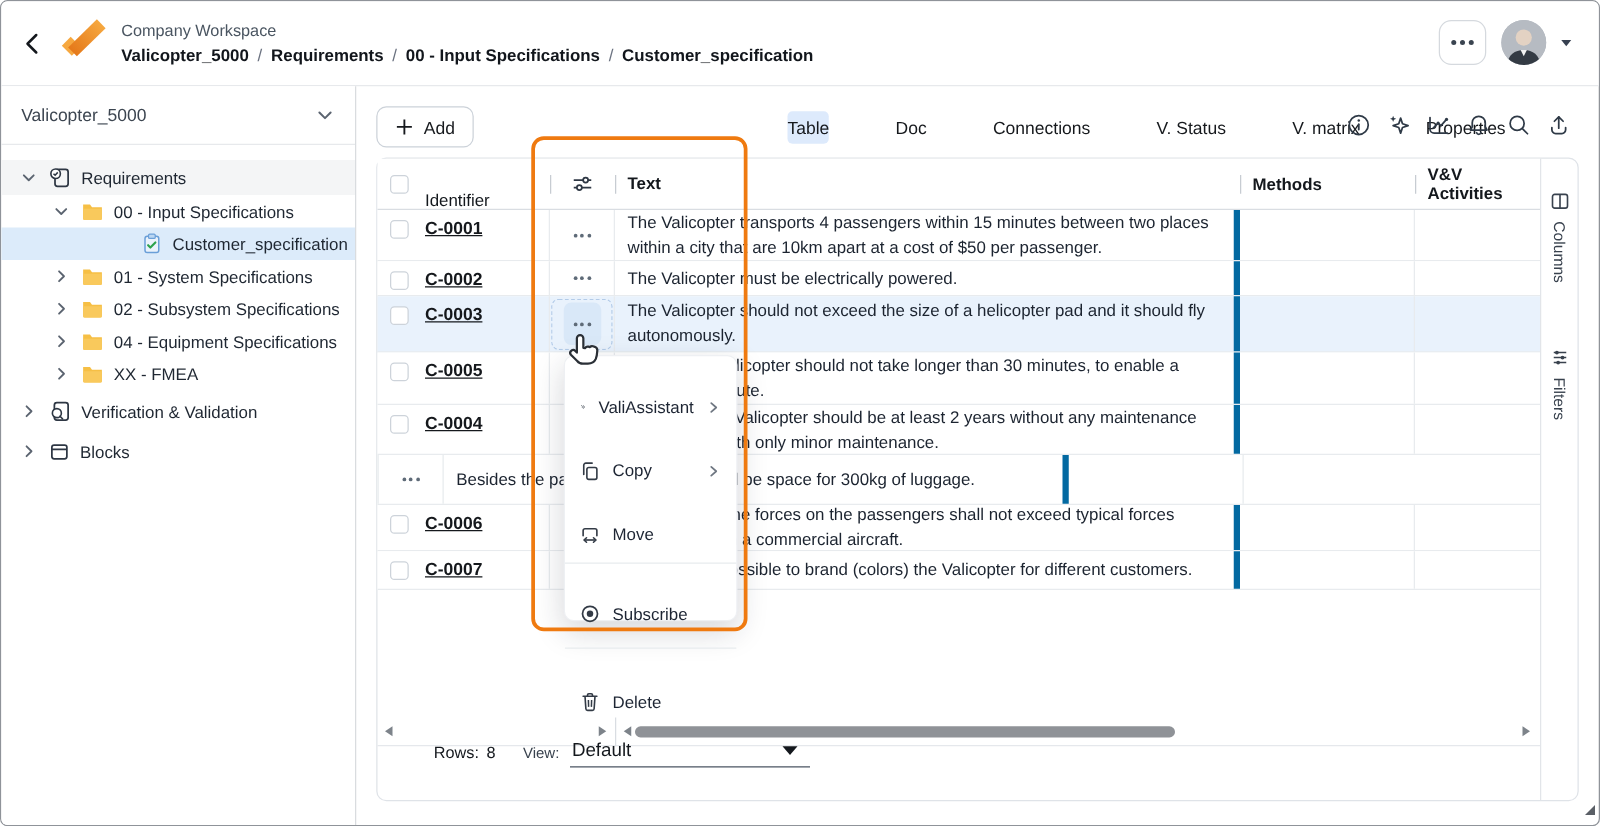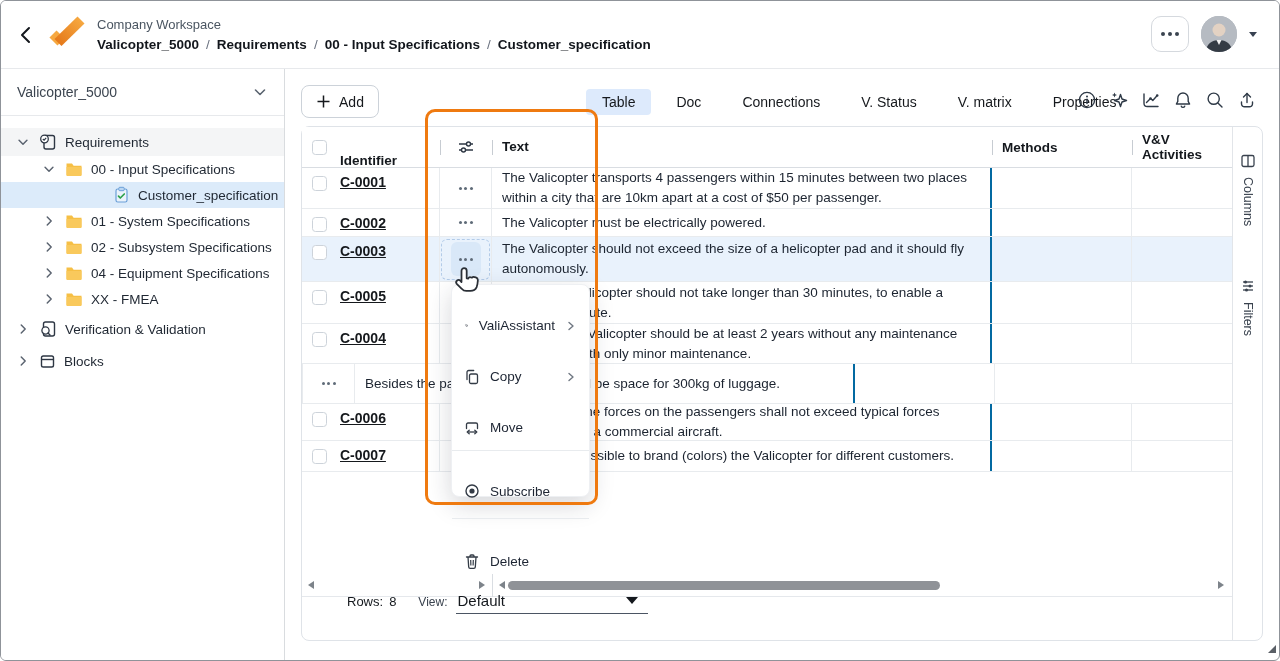--- a/index.html
+++ b/index.html
@@ -40,21 +40,21 @@
   .tree-row.lvl2 { padding-left:112px; }
   .tree-row.section { background:#f4f5f6; height:28px; }
   .tree-row.selected { background:#dcebfa; }
 
   
   .add-btn { position:absolute; left:300px; top:84px; width:78px; height:33px; border:1px solid #ccd2d9;
              border-radius:8px; background:#fff; display:flex; align-items:center; justify-content:center;
              gap:8px; font-size:14px; color:#16191d; cursor:pointer; }
   .tabs { position:absolute; left:585px; top:88px; display:flex; gap:9px; align-items:center;
           font-size:14px; color:#16191d; }
-  .tab { padding:5px 16px; border-radius:4px; cursor:pointer; white-space:nowrap; }
+  .tab { padding:5px 0; border-radius:4px; cursor:pointer; white-space:nowrap;margin-left:44px; }
   .tab.selected { background:#ddeafc; }
   .top-icons { position:absolute; left:1076px; top:89px; display:flex; gap:12px; align-items:center; }
   .top-icons .tic { cursor:pointer; display:flex; }
 
   
   .card { position:absolute; left:300px; top:125px; width:962px; height:515px; background:#fff;
           border:1px solid #dfe3e8; border-radius:8px; }
   .rail { position:absolute; right:0; top:0; bottom:0; width:30px; border-left:1px solid #e2e5e9;
           display:flex; flex-direction:column; align-items:center; padding-top:26px; }
   .rail-group { display:flex; flex-direction:column; align-items:center; margin-bottom:52px; cursor:pointer; }
@@ -63,28 +63,28 @@
   .tbl { position:absolute; left:0; top:0; width:930px; }
   .tr { display:flex; border-bottom:1px solid #e8ebee; background:#fff; }
   .tr.header { height:41px; border-bottom:1px solid #d9dde2; }
   .tr.hl { background:#e9f2fc; }
   .h41{height:41px}.h28{height:28px}.h45{height:45px}.h42{height:42px}.h40{height:40px}.h37{height:37px}.h31{height:31px}
   .c-id { width:137px; display:flex; align-items:flex-start; padding:6px 0 0 10px; gap:13px; }
   .c-act { width:53px; display:flex; align-items:center; justify-content:center; }
   .tr .c-act { border-left:1px solid #e8ebee; border-right:1px solid #e8ebee; }
   .c-text { width:500px; display:flex; align-items:center; padding:2px 10px; font-size:13.5px;
             line-height:20px; color:#1c2430; }
-  .tr .c-text { border-right:2px solid #0369a1; }
+  .tr .c-text { border-right:5px solid #0369a1; }
   .c-methods { width:140px; border-right:1px solid #e8ebee; display:flex; align-items:center; padding-left:10px; }
   .c-vv { width:100px; display:flex; align-items:center; padding-left:10px; }
   .tr.header .c-act, .tr.header .c-text, .tr.header .c-methods { border-color:transparent; }
   .tr.header .c-id { align-items:center; padding-top:0; }
   .tr.header .c-text, .tr.header .c-methods, .tr.header .c-vv { font-size:13.5px; font-weight:bold; color:#14181d; position:relative; }
   .htick { position:absolute; left:0; top:13px; width:1px; height:15px; background:#c7ccd2; }
-  .hlabel { font-size:13.5px; font-weight:bold; color:#14181d;margin-top:26px; }
+  .hlabel { font-size:13.5px; font-weight:normal; color:#14181d;margin-top:26px; }
   .cbx { width:15px; height:15px; border:1.5px solid #cdd3da; border-radius:3.5px; background:#fff; cursor:pointer; flex:none; margin-top:2px; }
   .tr.header .cbx { margin-top:0; }
   .rid { font-size:14px; font-weight:bold; color:#15181c; text-decoration:underline; cursor:pointer; }
   .dots { display:flex; gap:2.5px; cursor:pointer; padding:6px 4px; }
   .dots i { width:3px; height:3px; border-radius:50%; background:#5f6b78; }
   .dash-cell { width:49px; height:41px; border:1px dashed #b3cbe8; border-radius:6px;
                display:flex; align-items:center; justify-content:center; }
   .dots-btn { width:30px; height:34px; background:#d9e8f8; border-radius:6px; display:flex;
               align-items:center; justify-content:center; cursor:pointer; }
 

